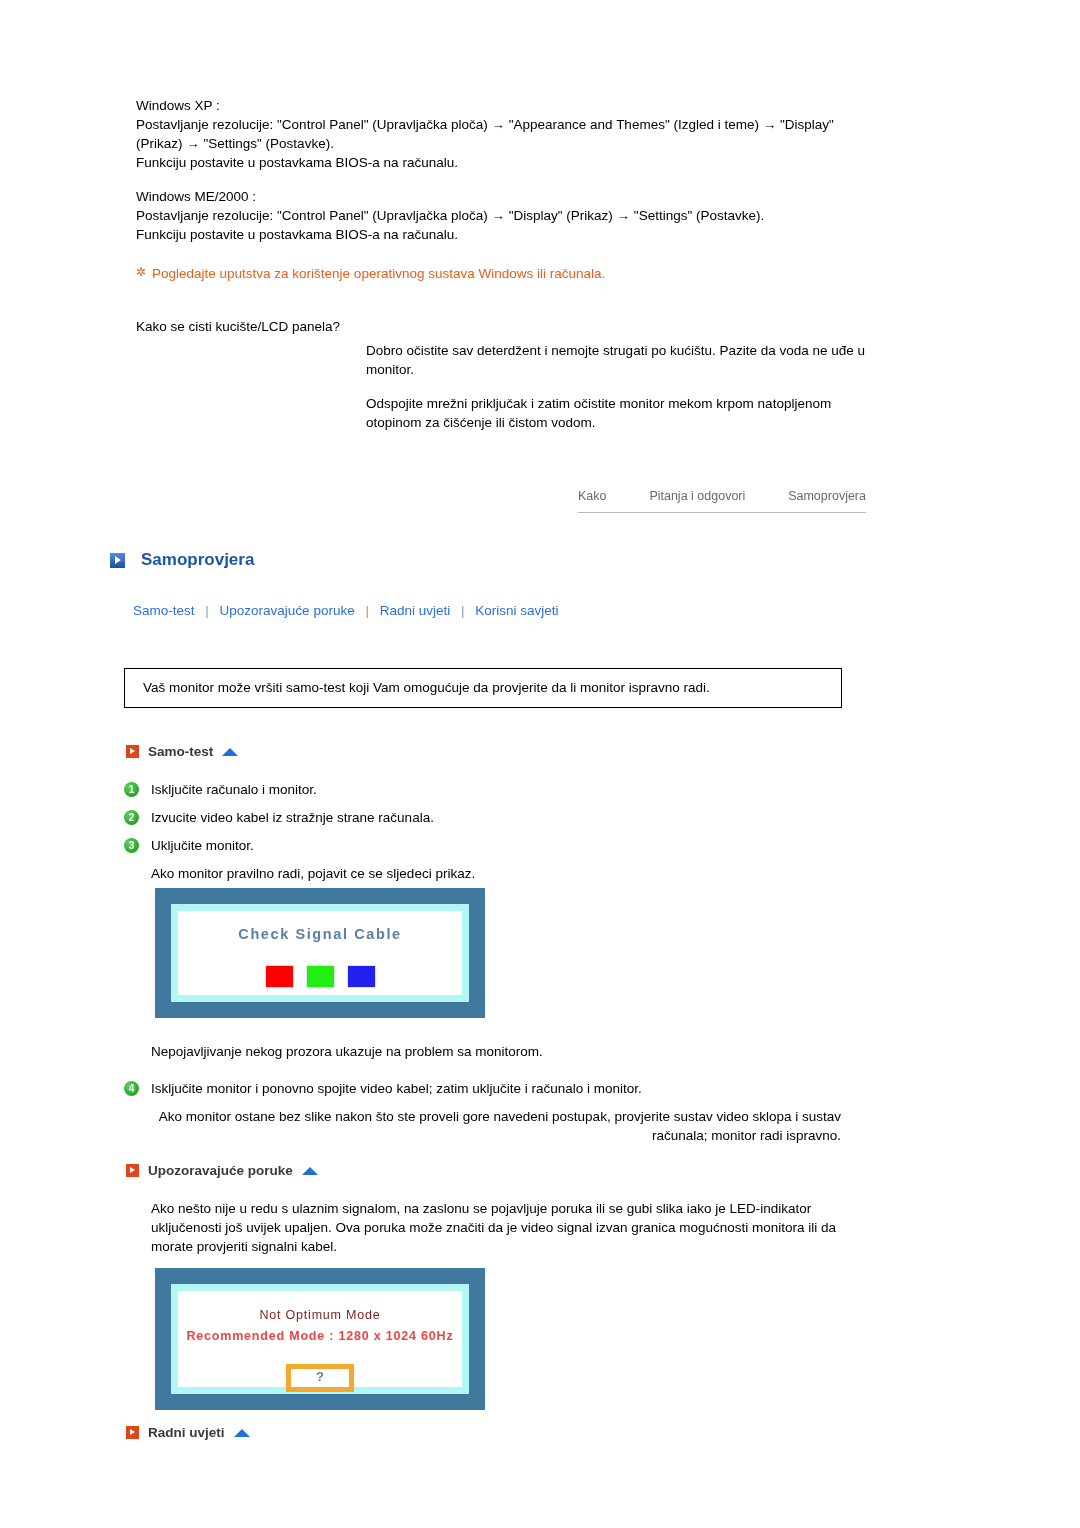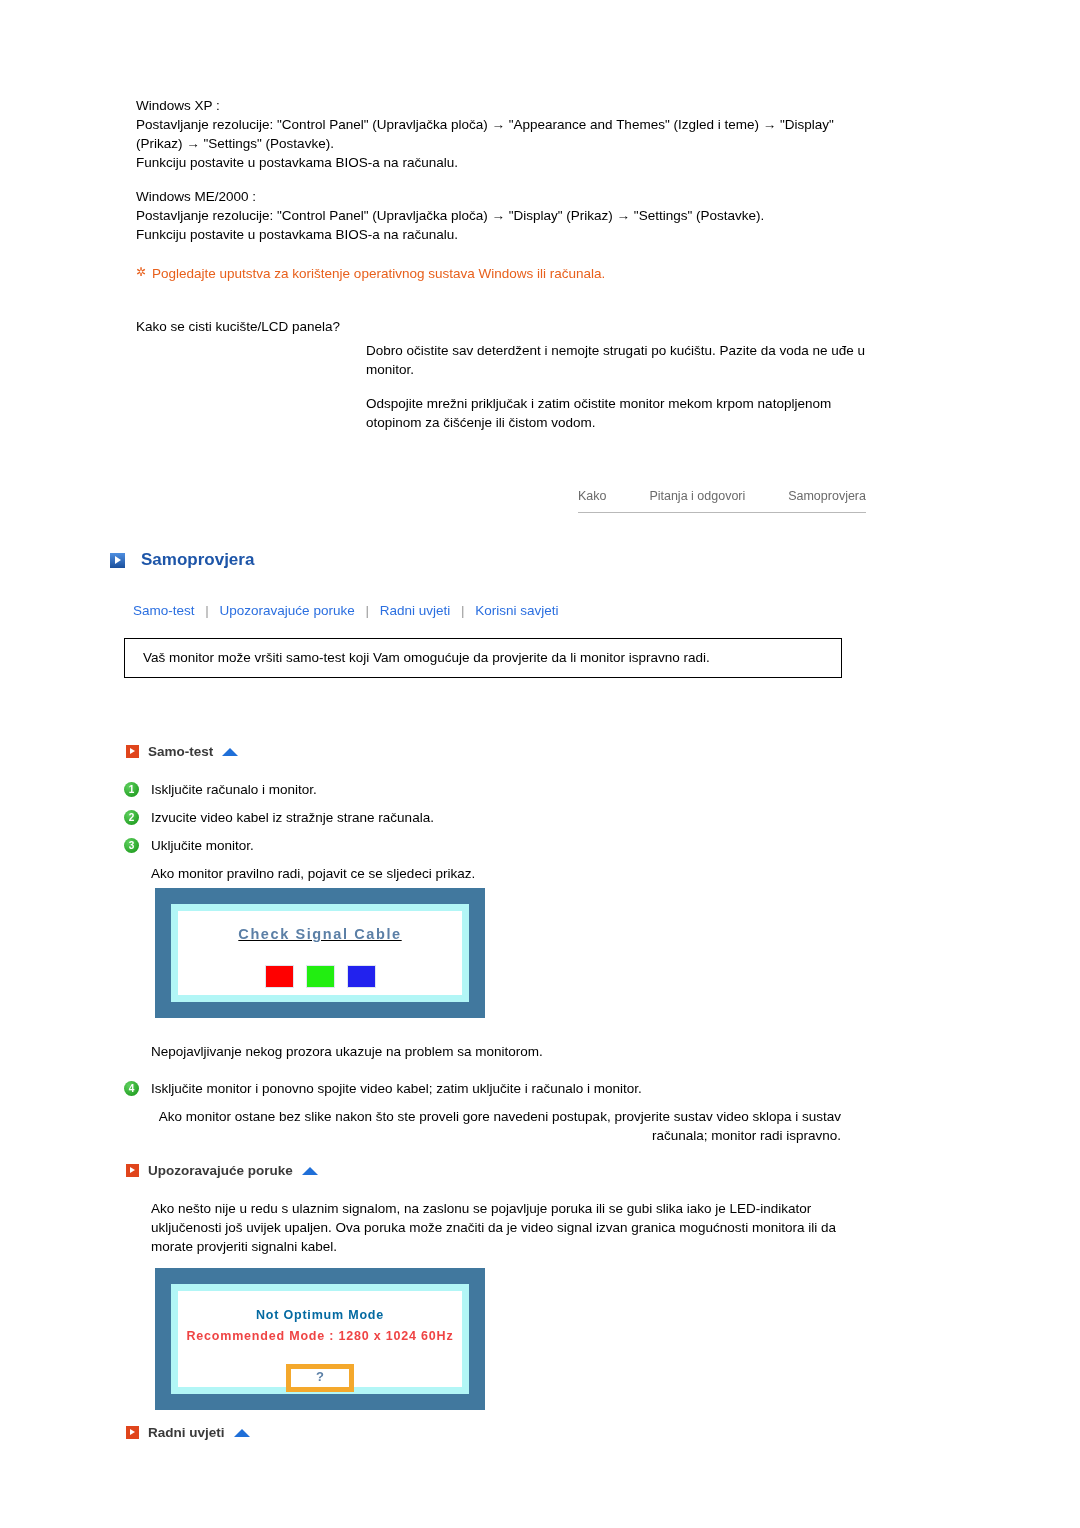--- a/index.html
+++ b/index.html
@@ -117,21 +117,21 @@
   }
   .linkrow .sep {
     color: #999999;
     padding: 0 7px;
   }
 
   
   .introbox {
     position: absolute;
     left: 124px;
-    top: 638px;
+    top: 668px;
     width: 718px;
     height: 40px;
     border: 1px solid #000000;
     box-sizing: border-box;
     display: flex;
     align-items: center;
     padding-left: 18px;
   }
 
   
@@ -198,40 +198,40 @@
     border: 7px solid #b2f6f6;
     background: #ffffff;
     box-sizing: border-box;
     width: 100%;
     height: 100%;
     display: flex;
     flex-direction: column;
     align-items: center;
     justify-content: center;
   }
-  #monitor-signal { left: 155px; top: 888px; width: 330px; height: 130px; text-decoration: underline; }
+  #monitor-signal { left: 155px; top: 888px; width: 330px; height: 130px; }
   #monitor-signal .monitor-inner { padding-top: 6px; }
   .osd-title {
     color: #5b7fa6;
     font-weight: bold;
     font-size: 14.5px;
     letter-spacing: 1.6px;
     margin-bottom: 20px;
   }
   .rgb-row { display: flex; gap: 12px; }
   .rgb { width: 27px; height: 21px; border: 1px solid #dfe6ef; }
   .rgb.r { background: #ff0000; }
   .rgb.g { background: #22ee11; }
   .rgb.b { background: #2222ee; }
 
   #monitor-notopt { left: 155px; top: 1268px; width: 330px; height: 142px; }
   #monitor-notopt .monitor-inner { justify-content: flex-start; padding-top: 16px; }
   .osd-line1 {
-    color: #0369a1;
-    font-weight: bold;
+    color: #7f1d1d;
+    font-weight: normal;
     font-size: 12.5px;
     letter-spacing: 0.8px;
   }
   .osd-line2 {
     color: #ef4444;
     font-weight: bold;
     font-size: 12.5px;
     letter-spacing: 0.8px;
     margin-top: 3px;
   }

